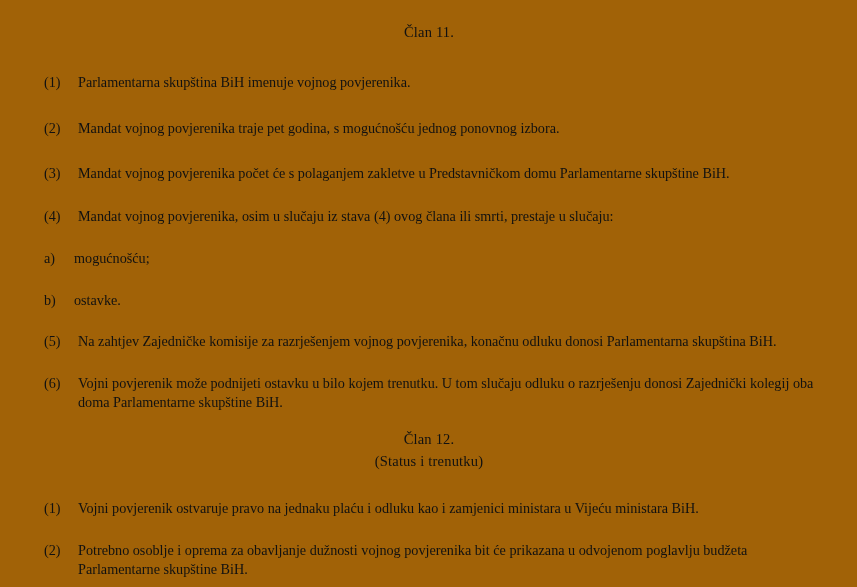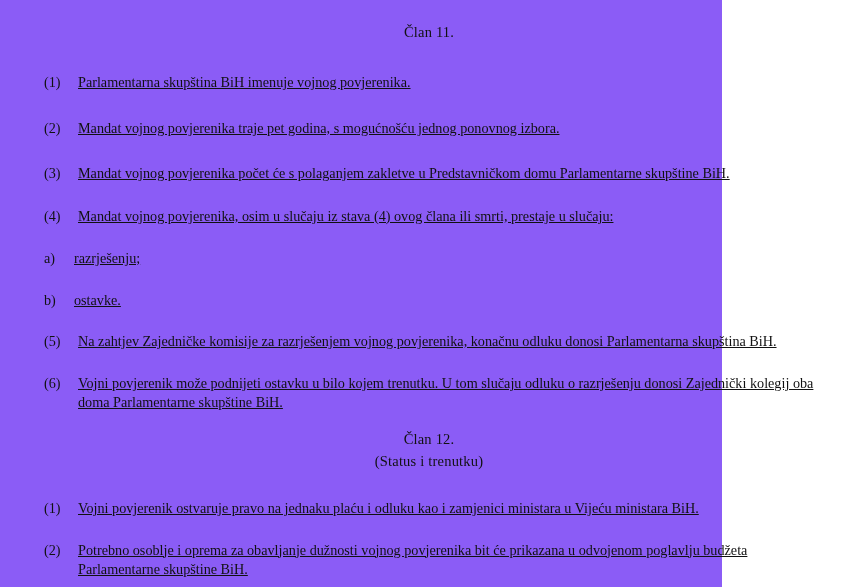--- a/index.html
+++ b/index.html
@@ -9,23 +9,23 @@
   }
   body {
     width: 857px;
     height: 587px;
     overflow: hidden;
     font-family: "Liberation Serif", serif;
     color: #111111;
   }
   .page {
     position: relative;
-    width: 722px;
+    width: 857px;
     height: 587px;
-    background: #8b5cf6;
+    background: #a16207;
     padding: 0;
     box-sizing: border-box;
   }
   .content {
     position: absolute;
     left: 44px;
     top: 22px;
     width: 770px;
   }
   .article-head {
@@ -59,21 +59,20 @@
   .block-para {
     display: flex;
     gap: 0px;
   }
   .block-para .marker {
     flex: 0 0 34px;
     width: 34px;
   }
   .block-para .ptext {
     flex: 1 1 auto;
-    text-decoration: underline;
   }
   .sp-16 { height: 16px; }
   .sp-22 { height: 22px; }
   .sp-26 { height: 26px; }
   .head-gap { height: 28px; }
   .list-item .marker { flex: 0 0 30px; width: 30px; }
   .tight { line-height: 1.38; }
 </style>
 </head>
 <body>
@@ -110,21 +109,21 @@
 
     <div class="para block-para">
       <span class="marker">(4)</span>
       <span class="ptext">Mandat vojnog povjerenika, osim u slučaju iz stava (4) ovog člana ili smrti, prestaje u slučaju:</span>
     </div>
 
     <div class="sp-22"></div>
 
     <div class="para block-para list-item">
       <span class="marker">a)</span>
-      <span class="ptext">razrješenju;</span>
+      <span class="ptext">mogućnošću;</span>
     </div>
 
     <div class="sp-22"></div>
 
     <div class="para block-para list-item">
       <span class="marker">b)</span>
       <span class="ptext">ostavke.</span>
     </div>
 
     <div class="sp-22"></div>

